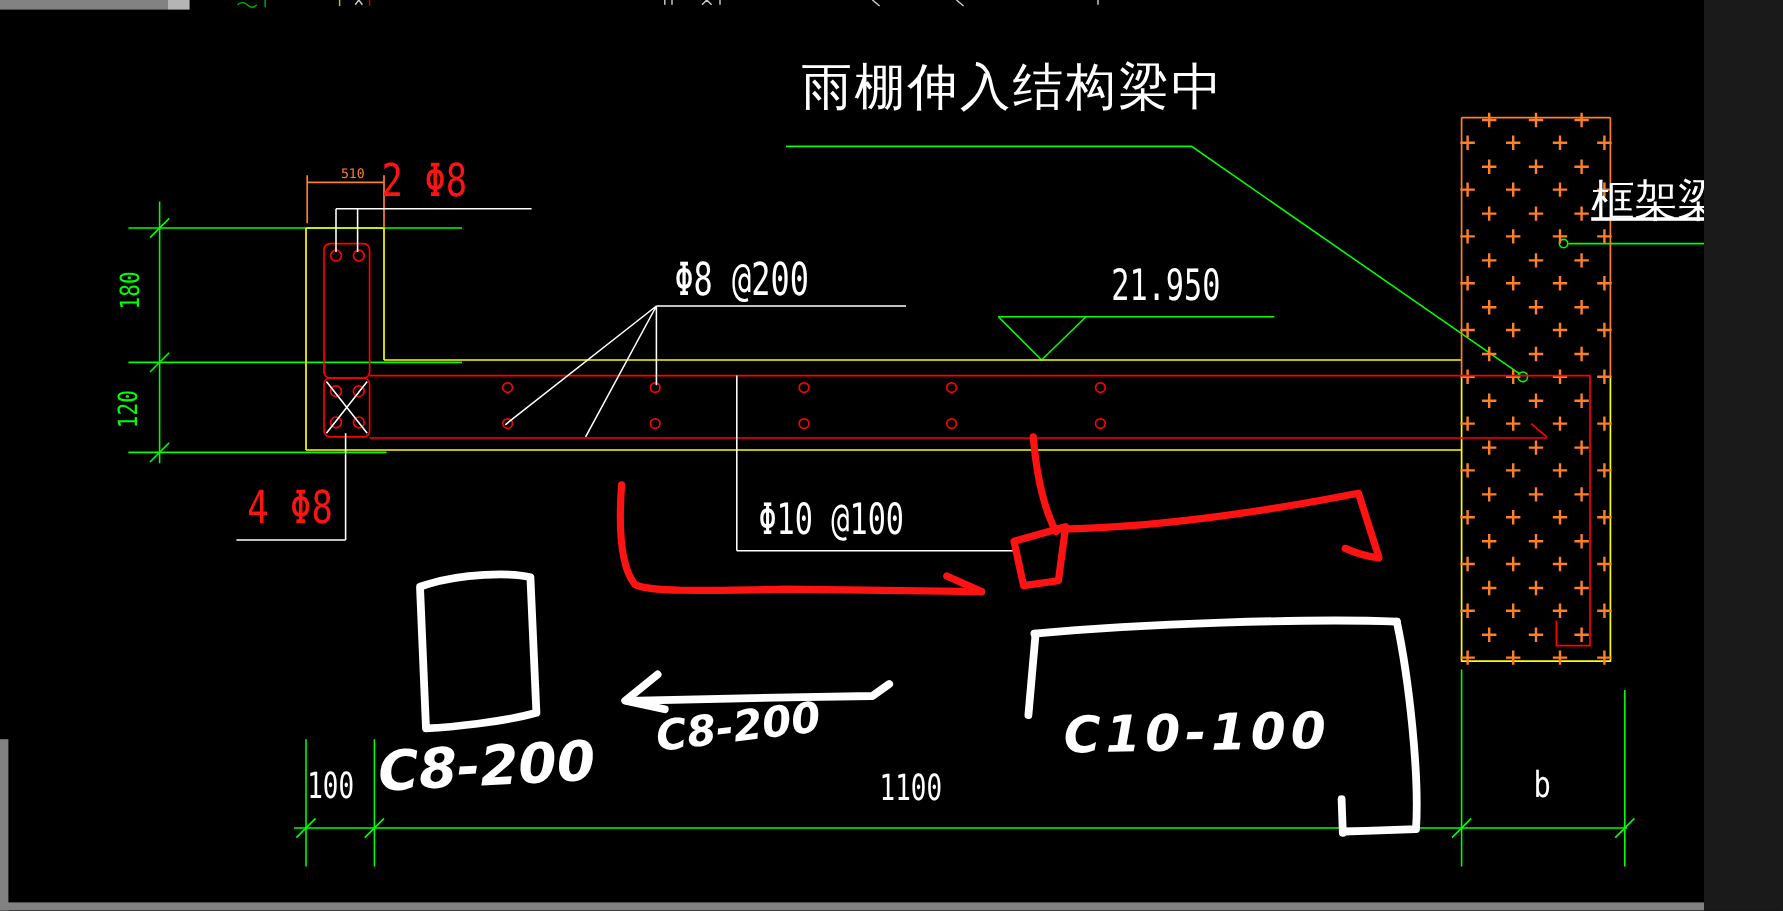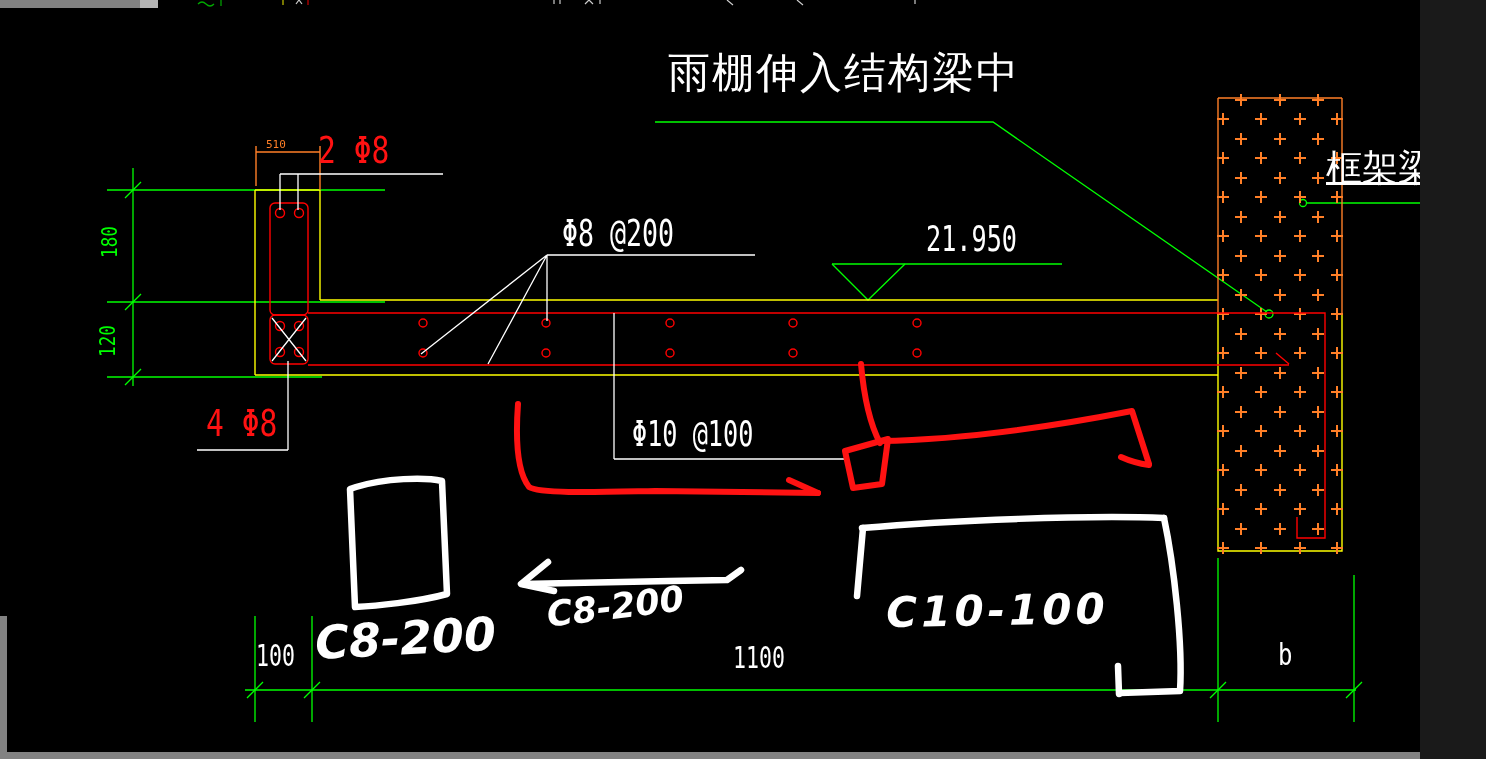--- a/index.html
+++ b/index.html
@@ -213,21 +213,21 @@
   <div class="border" style="left:0;top:616px;width:7px;height:143px;"></div>
 
   <div class="txt cjk" style="left:668px;top:52px;font-size:42px;letter-spacing:2px;">雨棚伸入结构梁中</div>
 
   <div class="txt cjk" style="left:1326px;top:150px;font-size:36px;text-decoration:underline;">框架梁</div>
 
   <div class="txt vdim" style="left:70px;top:231px;">180</div>
 
   <div class="txt vdim" style="left:68px;top:330px;">120</div>
 
-  <div class="txt cad orange" style="left:266px;top:139px;font-size:11px;width:56px;text-align:left;transform:none;">510</div>
+  <div class="txt cad orange" style="left:266px;top:139px;font-size:11px;width:56px;text-align:center;transform:none;">510</div>
 
   <div class="txt cad red" style="left:318px;top:131px;font-size:38px;transform:scaleX(0.78);">2 Φ8</div>
 
   <div class="txt cad red" style="left:206px;top:404px;font-size:38px;transform:scaleX(0.78);">4 Φ8</div>
 
   <div class="txt cad white" style="left:562px;top:214px;font-size:38px;transform:scaleX(0.70);">Φ8 @200</div>
 
   <div class="txt cad white" style="left:632px;top:416px;font-size:36px;transform:scaleX(0.70);">Φ10 @100</div>
 
   <div class="txt cad white" style="left:926px;top:221px;font-size:36px;transform:scaleX(0.70);">21.950</div>

